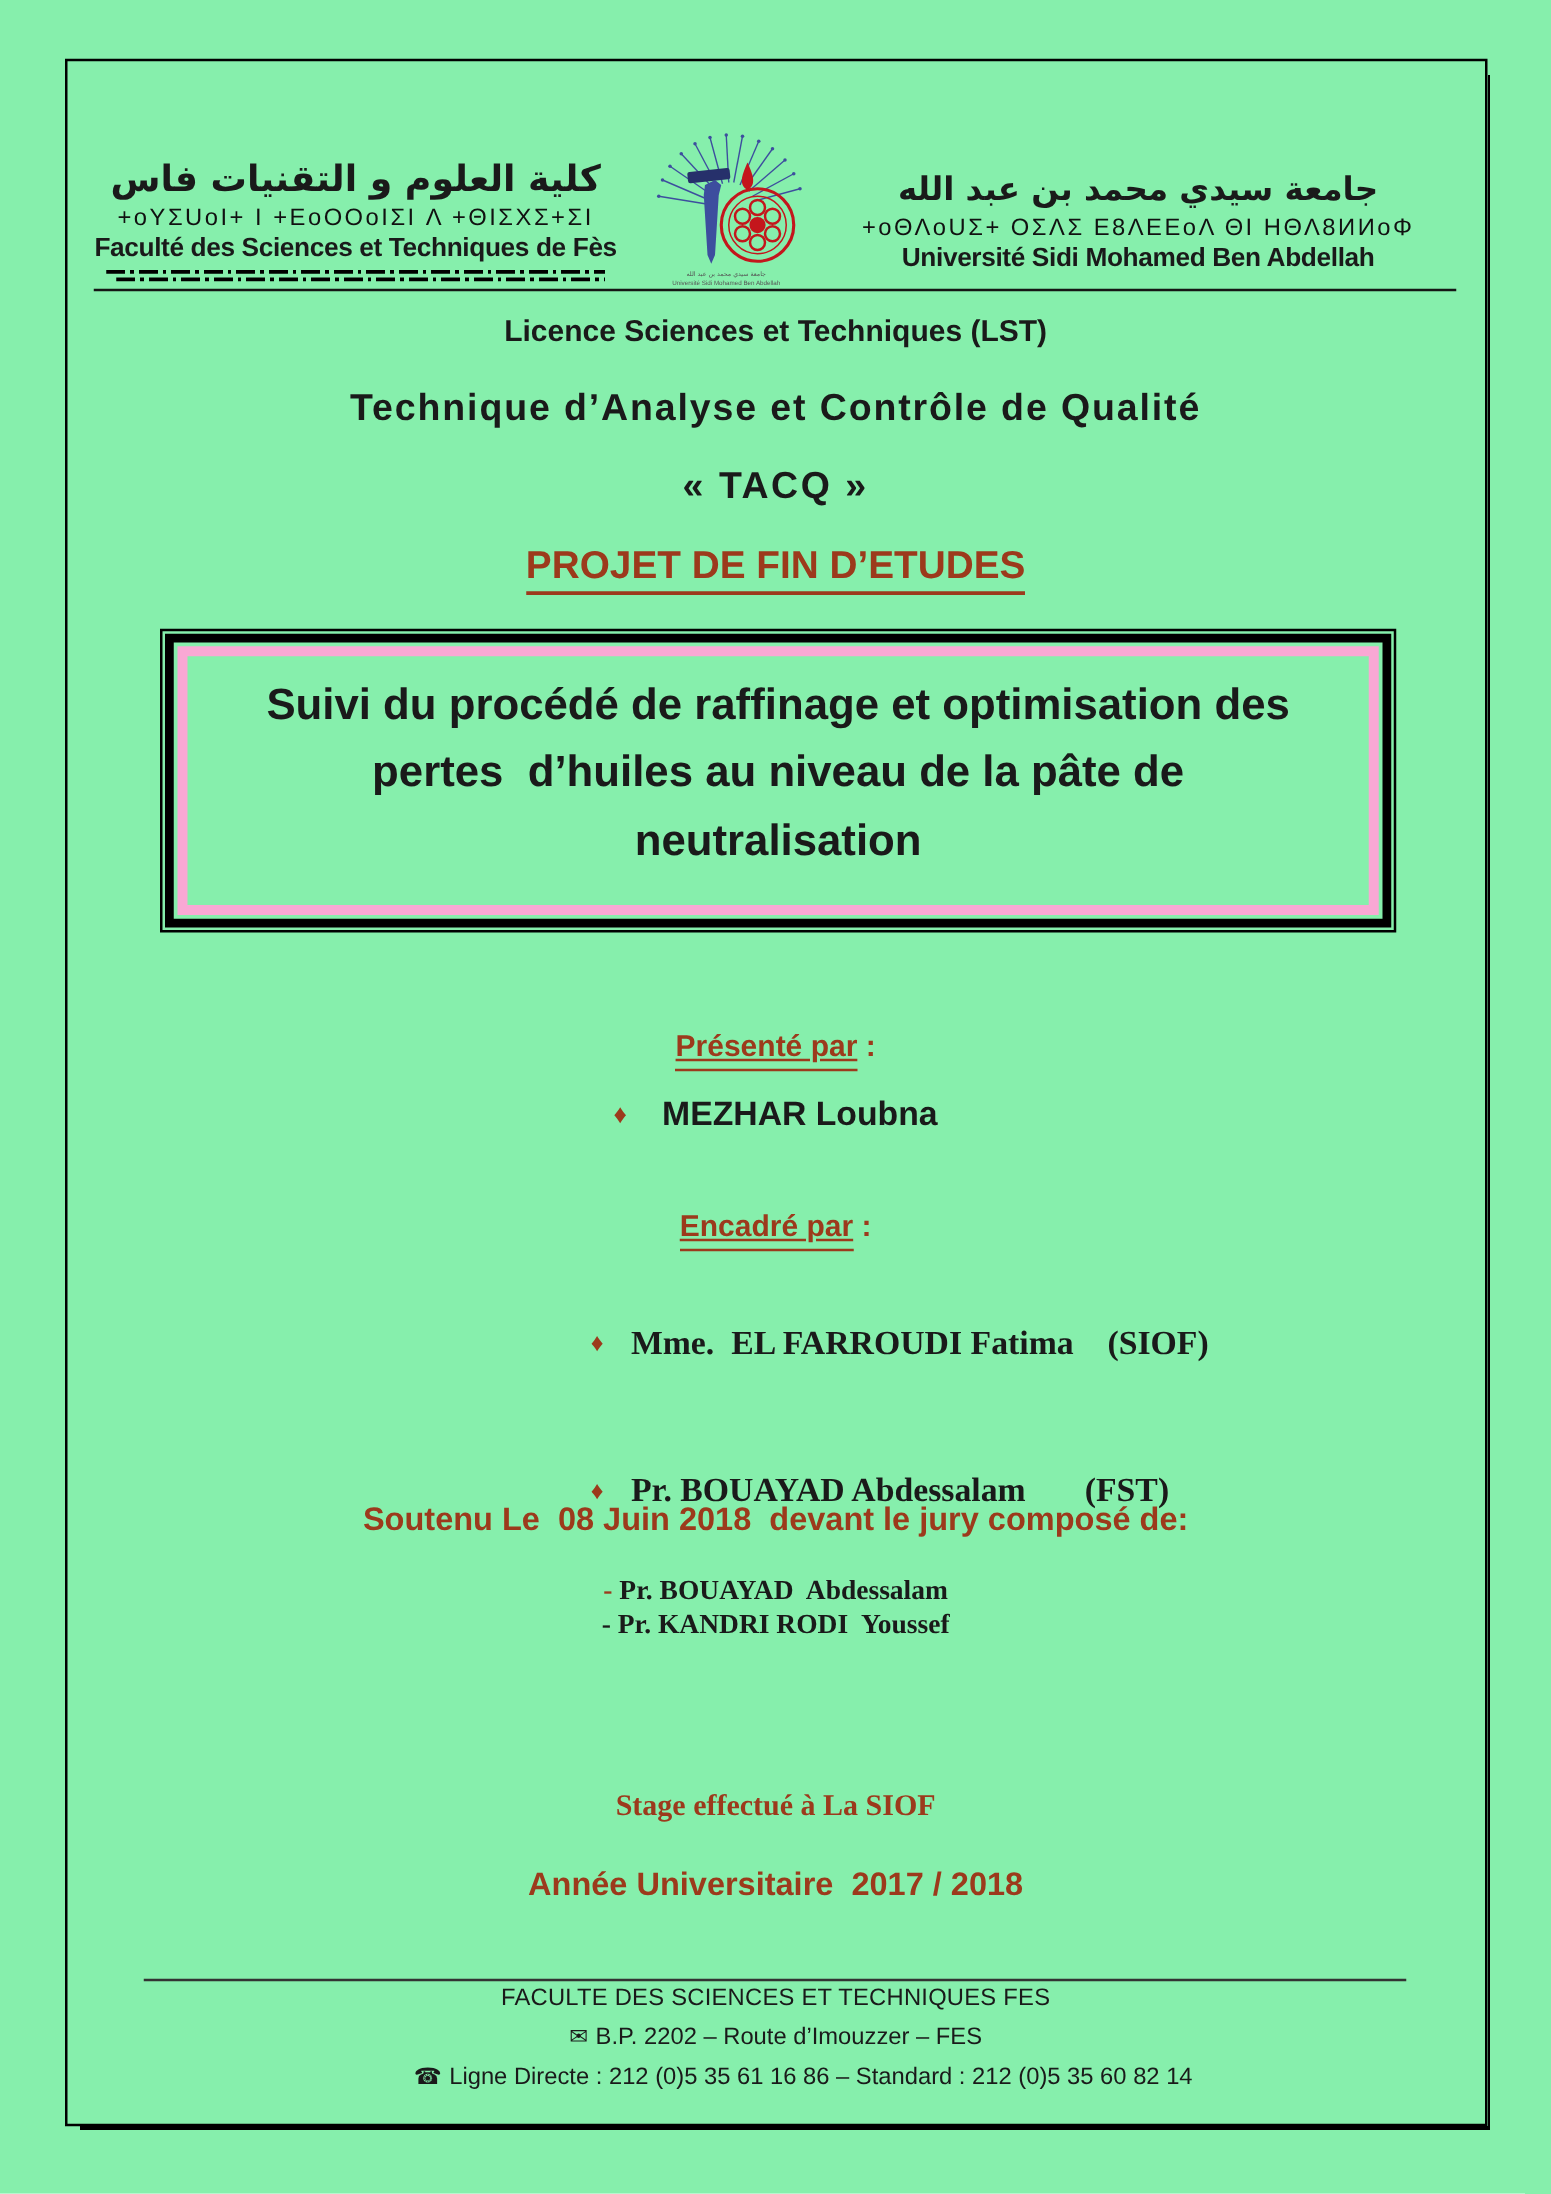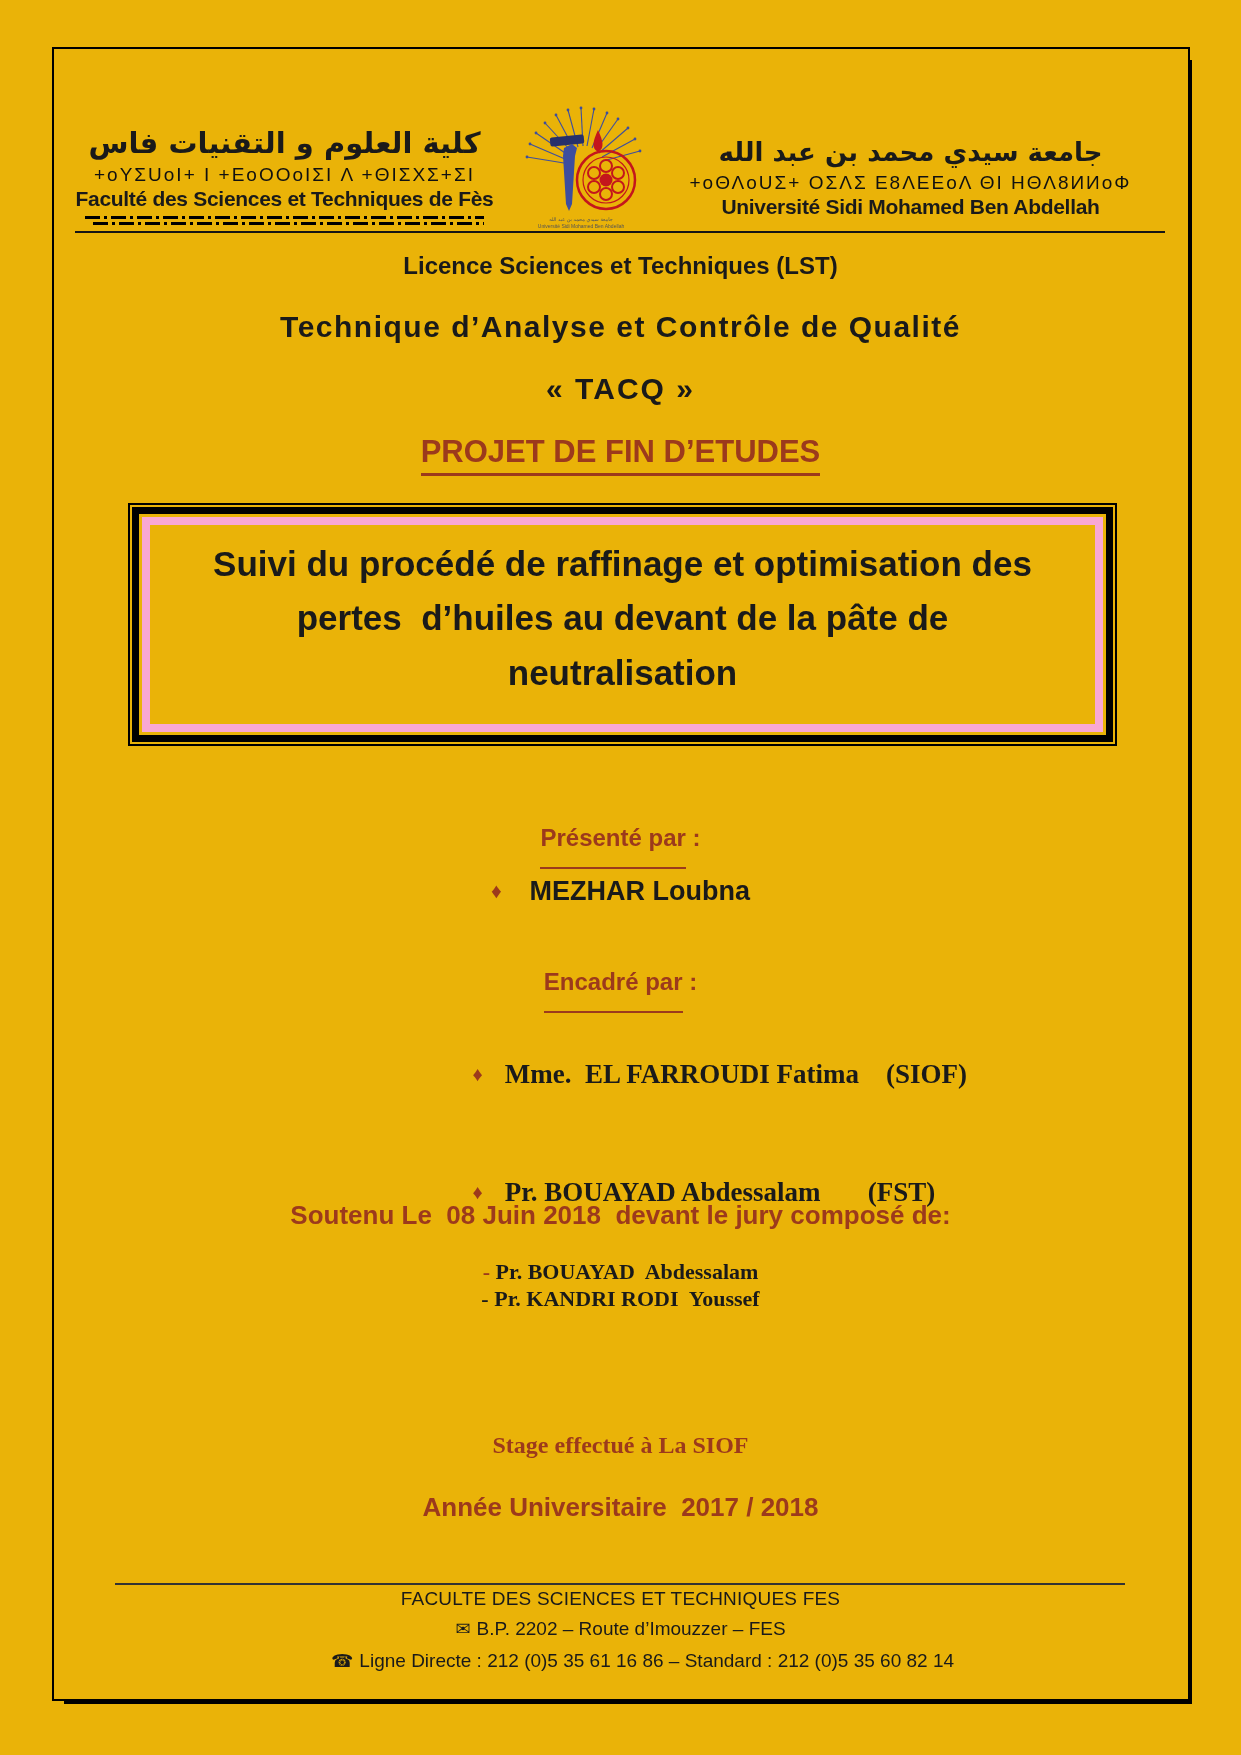--- a/index.html
+++ b/index.html
@@ -1,18 +1,18 @@
 <!DOCTYPE html>
 <html><head>
 <meta charset="utf-8">
 <style>
   :root{ --accent:#9C3A1C; --ink:#1A1A1A; --blue:#3D4E9E; --red:#C4161C; }
   html,body{margin:0;padding:0;background:#fff;}
   .page{
-    position:relative; width:1241px; height:1755px; background:#eab308;
+    position:relative; width:1241px; height:1755px; background:#86efac;
     font-family:"Liberation Sans", sans-serif; color:var(--ink); overflow:hidden;
   }
   .frame{
     position:absolute; left:52px; top:47px; width:1134px; height:1650px;
     border:2px solid #000;
     box-shadow:7px 8px 0 -5px #000;
   }
   .center{ position:absolute; left:0; width:1241px; text-align:center; }
 
   
@@ -44,21 +44,21 @@
   .report span{ display:inline-block; border-bottom:3px solid var(--accent); padding-bottom:3px;}
 
   
   .subject-outer{ position:absolute; left:128px; top:503px; width:981px; border:2px solid #000; padding:2px; }
   .subject-mid{ border:7px solid #000; padding:3px; }
   .subject-inner{ border:8px solid #f9a8d4; padding:12px 8px 24px; }
   .subject-inner div{ font-size:35px; font-weight:bold; text-align:center; line-height:1.55; white-space:pre; }
 
   
   .sec-label{ font-size:24px; font-weight:bold; color:var(--accent); }
-  .sec-label .u{ border-bottom:2.5px solid var(--accent); padding-bottom:16px; }
+  .sec-label .u{ border-bottom:2.5px solid var(--accent); padding-bottom:4px;text-decoration:underline; }
   .sec-label .sfx{ white-space:pre; }
   .presented-label{ top:824px; }
   .student-row{ top:876px; }
   .student-row .bullet{ color:var(--accent); font-size:21px; vertical-align:2px; margin-right:28px;}
   .student-row .name{ font-size:27px; font-weight:bold; }
   .supervised-label{ top:968px; }
   .sup-rows{ position:absolute; left:432px; top:1016px; }
   .sup-row{ font-family:"Liberation Serif", serif; font-size:27px; font-weight:bold; white-space:pre; line-height:1.45;}
   .sup-row .bullet{ color:var(--accent); font-family:"Liberation Sans", sans-serif; font-size:20px; vertical-align:2px; margin-right:22px;}
 
@@ -157,21 +157,21 @@
   <div class="center acronym">« TACQ »</div>
   <div class="center specialty">Technique d’Analyse et Contrôle de Qualité</div>
   <div class="center report">
     <span>PROJET DE FIN D’ETUDES</span>
   </div>
 
   <div class="subject-outer">
     <div class="subject-mid">
       <div class="subject-inner">
         <div>Suivi du procédé de raffinage et optimisation des</div>
-        <div>pertes  d’huiles au devant de la pâte de</div>
+        <div>pertes  d’huiles au niveau de la pâte de</div>
         <div>neutralisation</div>
       </div>
     </div>
   </div>
 
   <div class="center sec-label presented-label">
     <span class="u">Présenté par</span><span class="sfx"> :</span>
   </div>
   <div class="center sec-label supervised-label">
     <span class="u">Encadré par</span><span class="sfx"> :</span>

